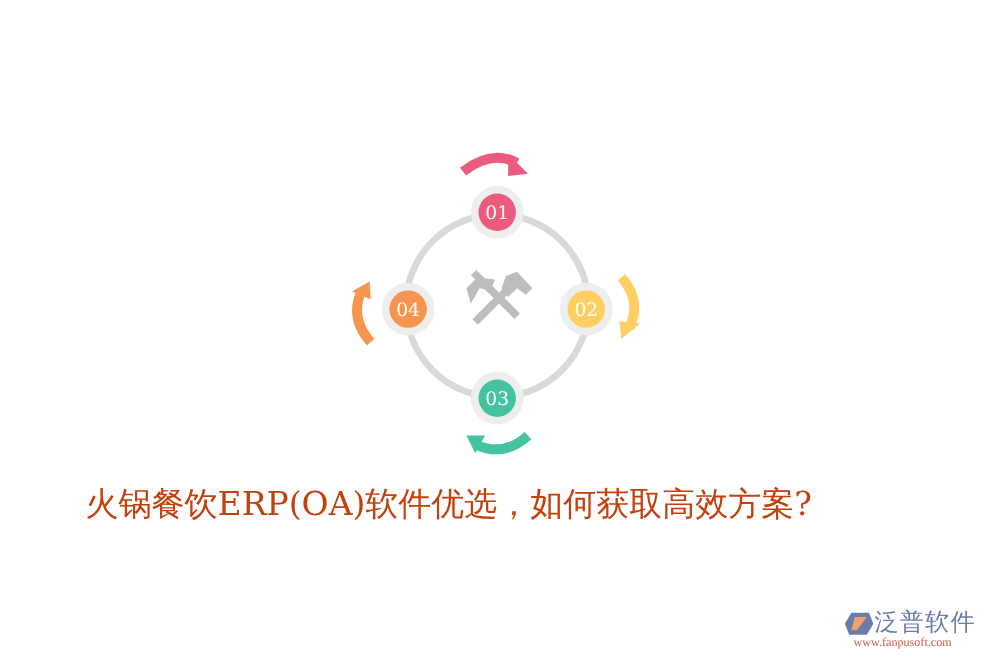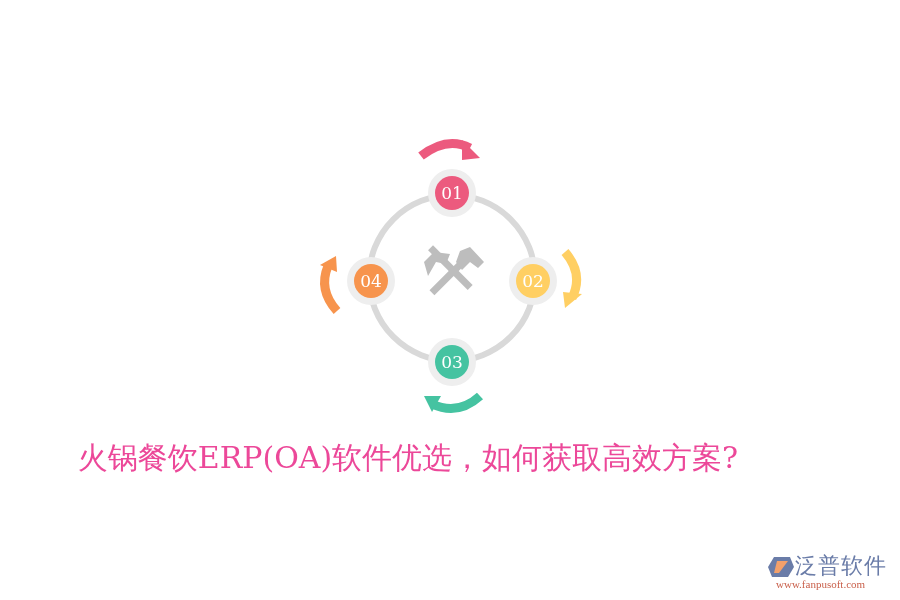--- a/index.html
+++ b/index.html
@@ -4,21 +4,21 @@
   <style>
     html, body { margin: 0; padding: 0; }
     body {
       width: 900px; height: 600px; background: #ffffff; position: relative; overflow: hidden;
       font-family: "DejaVu Serif", serif;
     }
     #diagram { position: absolute; left: 0; top: 0; width: 900px; height: 600px; }
     .node-label { font-family: "DejaVu Serif", "Liberation Serif", serif; font-size: 17px; fill: #ffffff; }
     .title {
       position: absolute; left: 0; width: 816px; top: 438px; text-align: center;
-      font-family: "DejaVu Serif", "Liberation Serif", serif; font-size: 30px; color: #ec4899;
+      font-family: "DejaVu Serif", "Liberation Serif", serif; font-size: 30px; color: #c2410c;
       letter-spacing: 0px; white-space: nowrap;
     }
     .logo { position: absolute; left: 768px; top: 553px; width: 128px; height: 42px; }
     .logo-mark { position: absolute; left: 0; top: 2px; width: 26px; height: 24px; }
     .logo-name {
       position: absolute; left: 27px; top: -2px; font-family: "DejaVu Sans", sans-serif;
       font-size: 22px; color: #6a7ca8; white-space: nowrap; letter-spacing: 1px;
     }
     .logo-url {
       position: absolute; left: 8px; top: 25px; font-family: Liberation Serif, serif;

